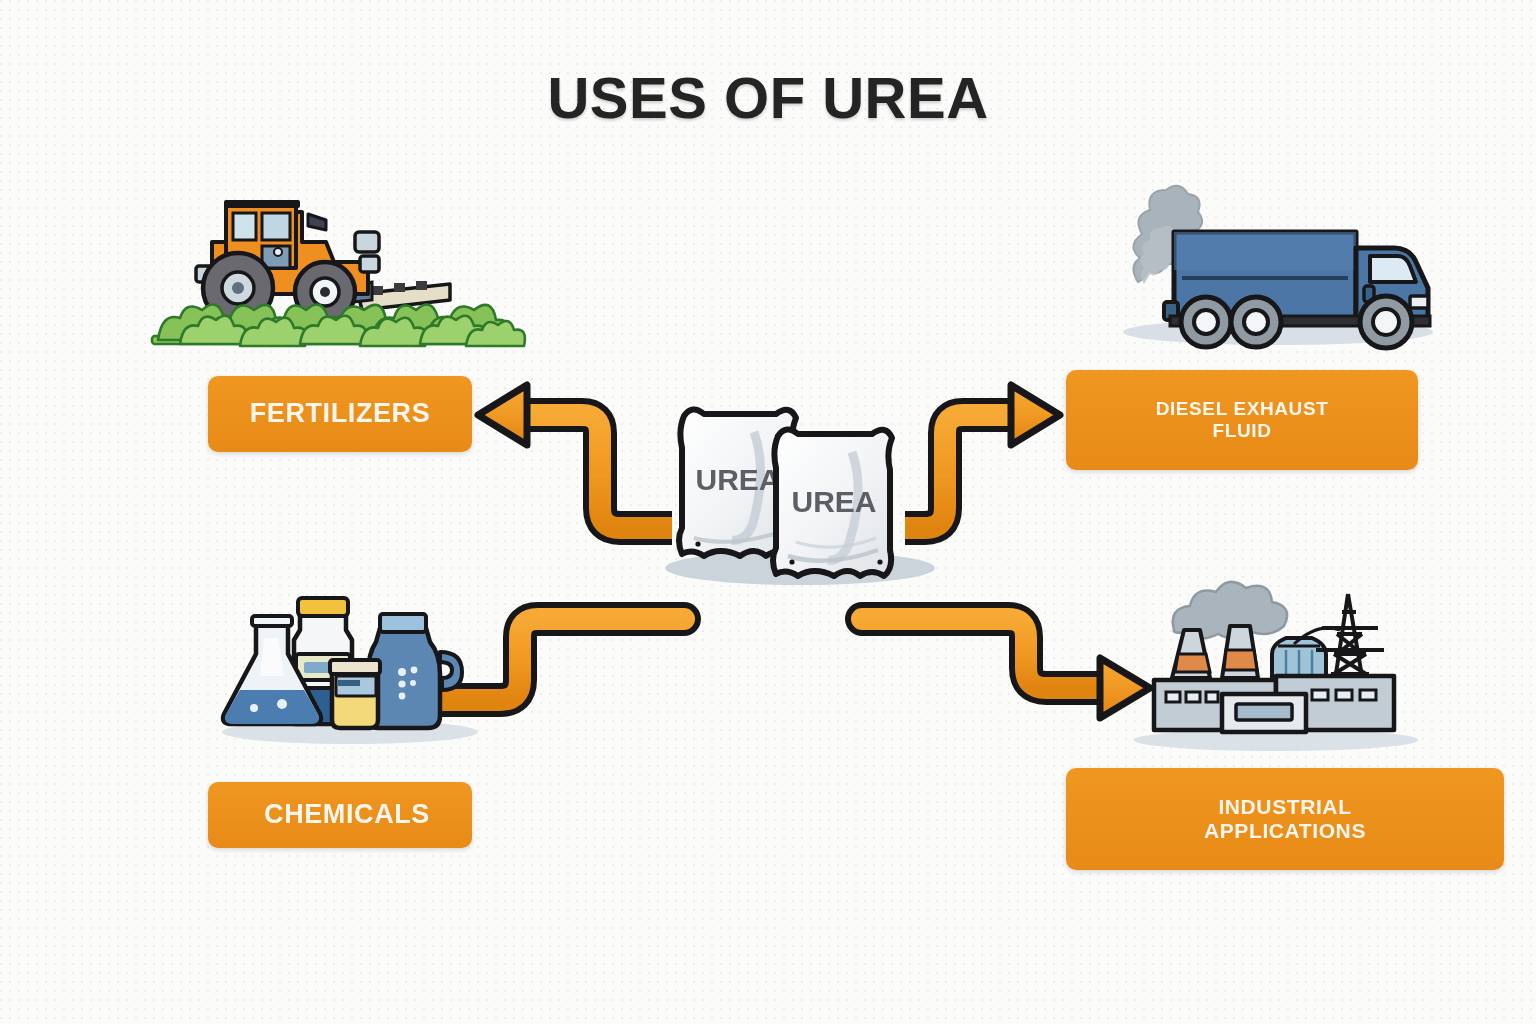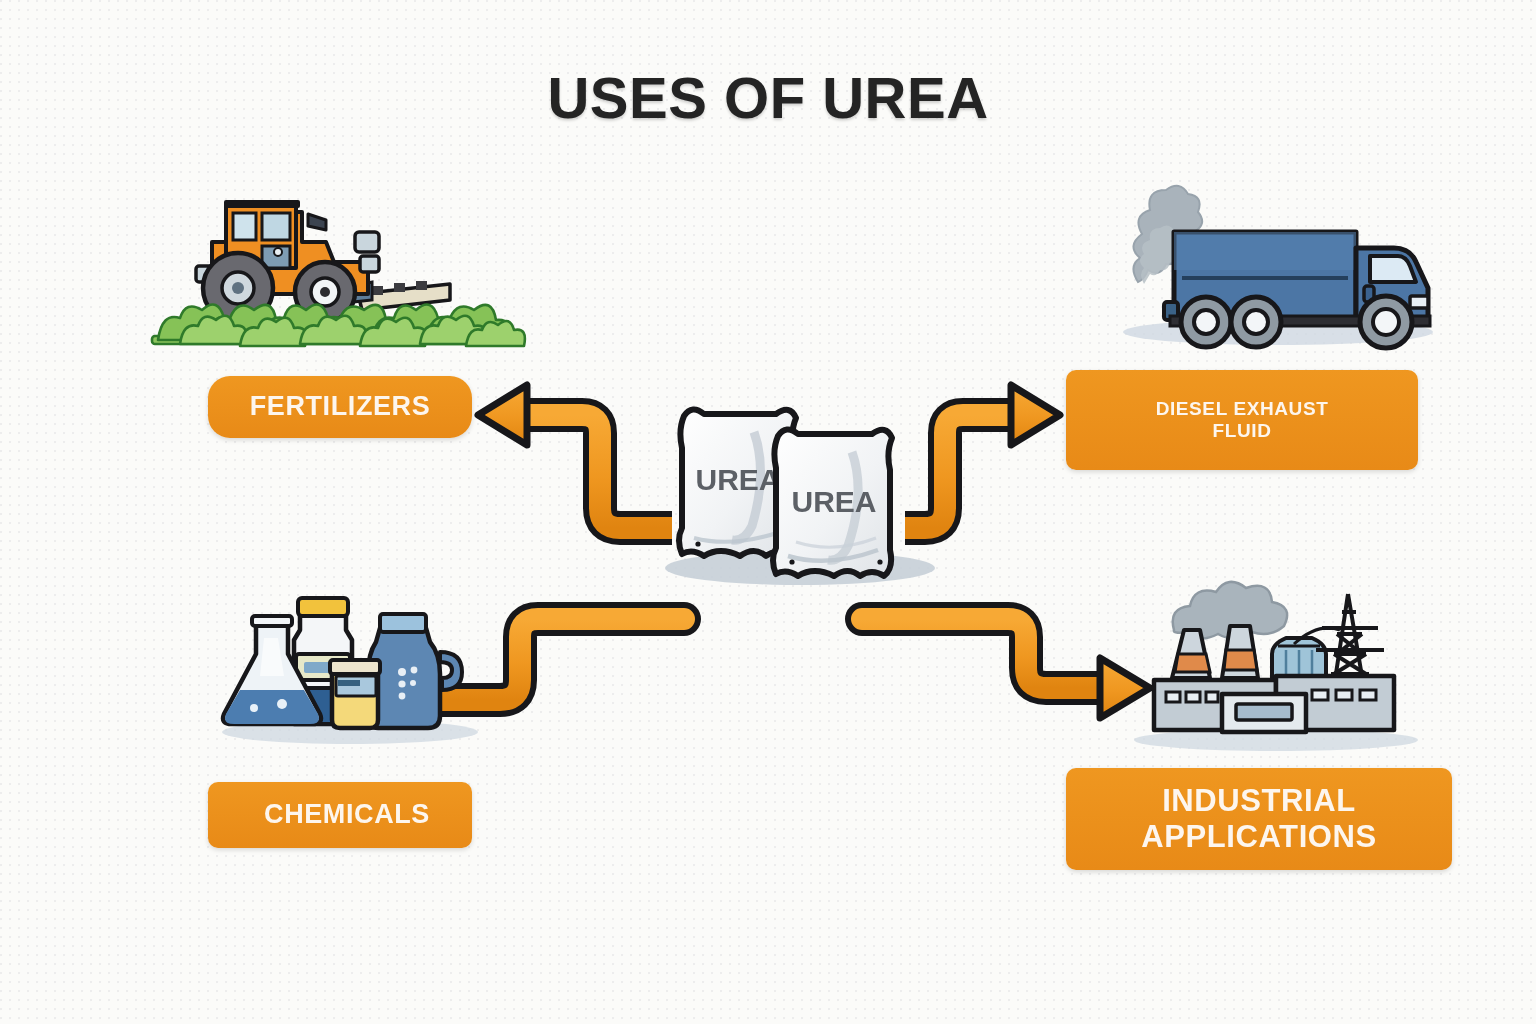--- a/index.html
+++ b/index.html
@@ -47,24 +47,24 @@
     letter-spacing: 0.6px;
     display: flex;
     align-items: center;
     justify-content: center;
     text-align: center;
     line-height: 1.16;
     box-shadow: 0 2px 5px rgba(0,0,0,0.14);
     box-sizing: border-box;
     padding: 6px 14px;
   }
-  #chip-fert  { left: 208px;  top: 376px; width: 264px; height: 62px;  font-size: 27px; border-radius: 22px; }
+  #chip-fert  { left: 208px;  top: 376px; width: 264px; height: 76px;  font-size: 27px; }
   #chip-def   { left: 1066px; top: 370px; width: 352px; height: 100px; font-size: 19px; }
   #chip-chem  { left: 208px;  top: 782px; width: 264px; height: 66px;  font-size: 27px; padding-left: 28px; }
-  #chip-ind   { left: 1066px; top: 768px; width: 386px; height: 102px; font-size: 31px; }
+  #chip-ind   { left: 1066px; top: 768px; width: 438px; height: 102px; font-size: 21px; }
 
   
   .illus { position: absolute; }
   #illus-tractor { left: 150px;  top: 176px; width: 400px; height: 180px; }
   #illus-truck   { left: 1098px; top: 166px; width: 350px; height: 190px; }
   #illus-chem    { left: 214px;  top: 580px; width: 280px; height: 170px; }
   #illus-factory { left: 1126px; top: 572px; width: 300px; height: 180px; }
   #illus-sacks   { left: 648px;  top: 392px; width: 300px; height: 200px; }
 
   .illus svg, #arrows { display: block; }

